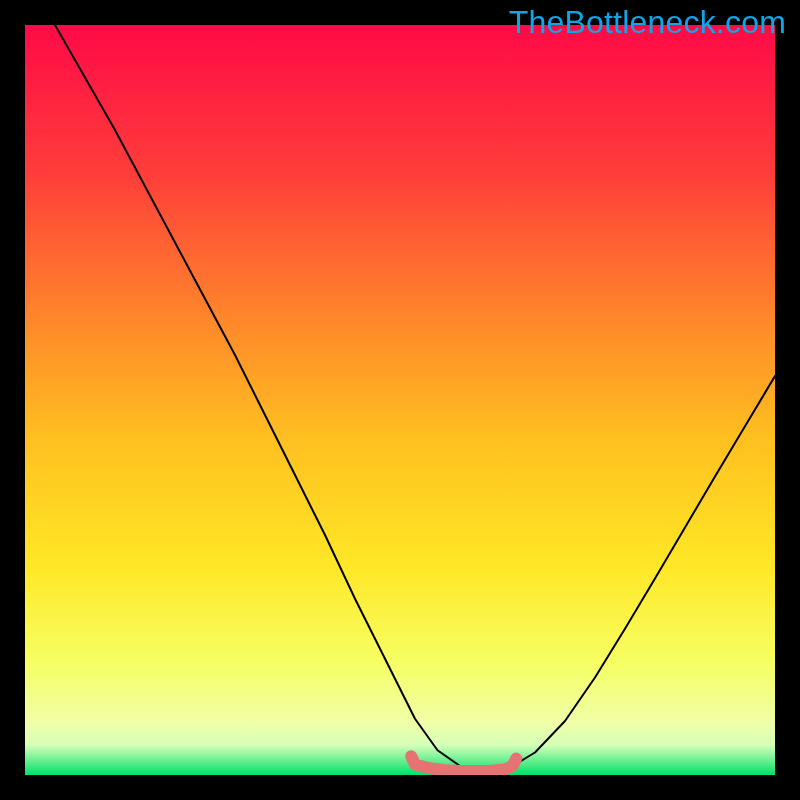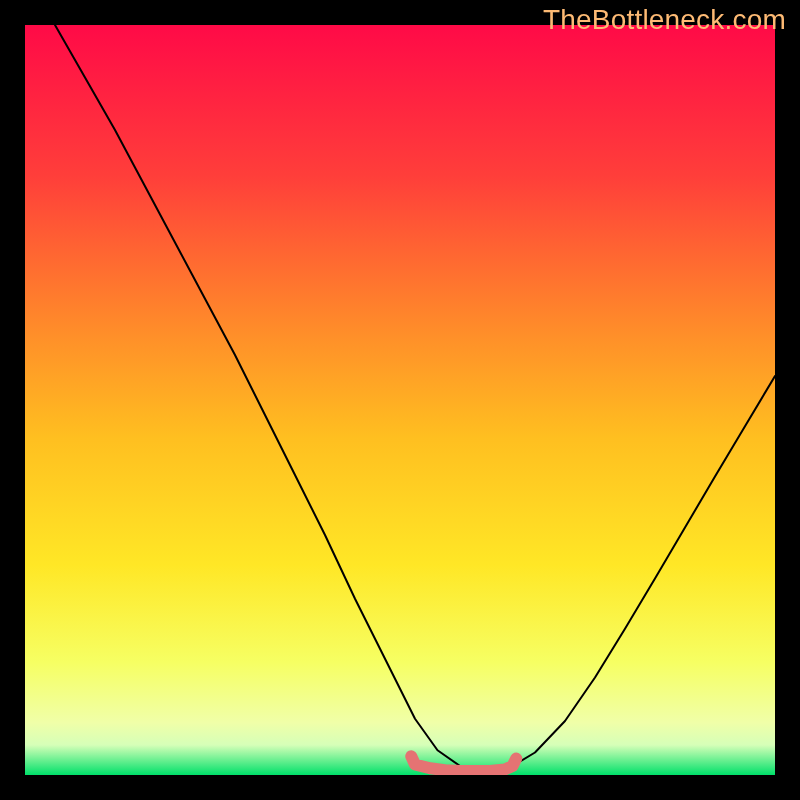--- a/index.html
+++ b/index.html
@@ -14,22 +14,22 @@
   .container {
     position: relative;
     width: 800px;
     height: 800px;
     background: #000000;
   }
   .watermark {
     position: absolute;
     top: 4px;
     right: 14px;
-    color: #fdba74;
-    font-size: 28px;
+    color: #0ea5e9;
+    font-size: 32px;
     font-weight: 500;
     letter-spacing: 0.2px;
     z-index: 5;
   }
   .chart-area {
     position: absolute;
     left: 25px;
     top: 25px;
     width: 750px;
     height: 750px;

